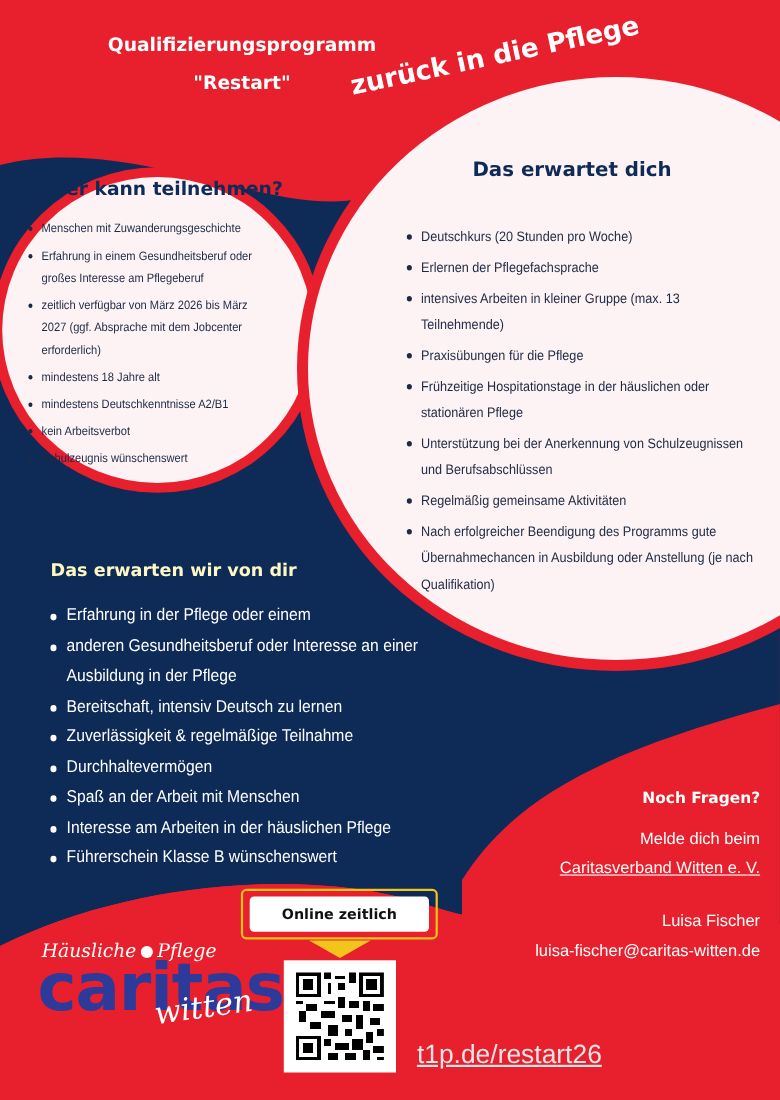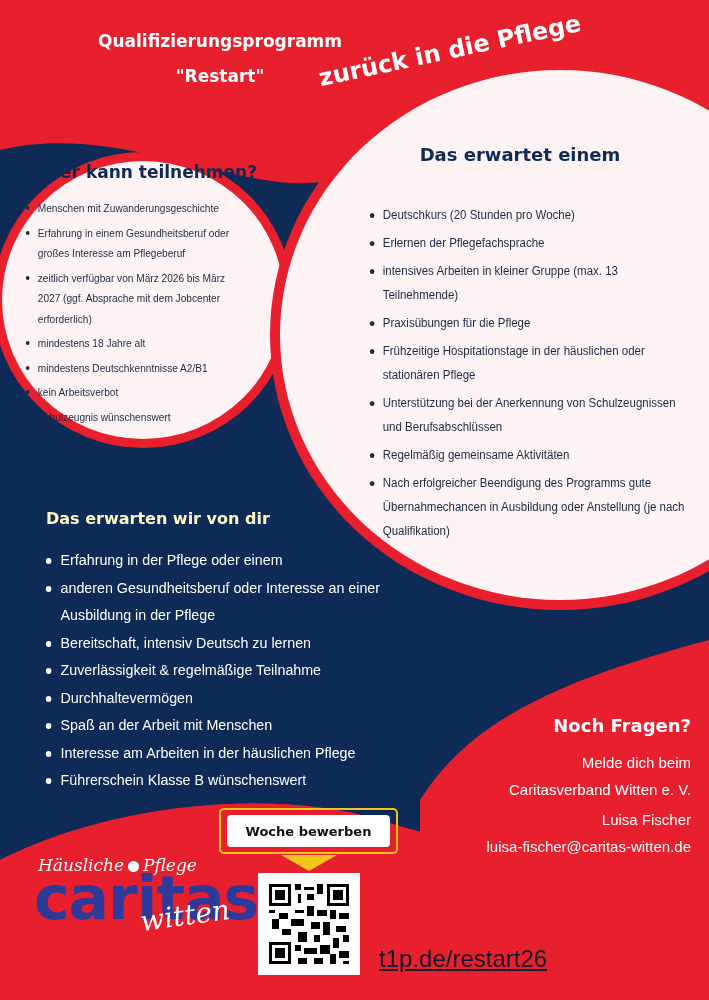--- a/index.html
+++ b/index.html
@@ -77,24 +77,24 @@
     width: 6px; height: 6px; border-radius: 50%; background: #ffffff;
   }
 
   .contact {
     position: absolute; right: 18px; top: 711px; width: 290px;
     text-align: right; color: #ffffff;
     font-family: "Liberation Sans", sans-serif;
   }
   .contact-title {
     font-family: "DejaVu Sans", sans-serif; font-weight: bold;
-    font-size: 18px; line-height: 30px; margin-bottom: 8px;
+    font-size: 14px; line-height: 30px; margin-bottom: 8px;
   }
   .contact-line { font-size: 15px; line-height: 27px; margin-bottom: 0; }
-  .contact-line.gap { margin-bottom: 3px; }
+  .contact-line.gap { margin-bottom: 21px; text-decoration: underline; }
 
   .apply-btn {
     position: absolute; left: 219px; top: 808px; width: 179px; height: 46px;
     border: 2px solid #f2c41c; border-radius: 5px; background: transparent;
     display: flex; align-items: center; justify-content: center;
   }
   .apply-inner {
     width: 163px; height: 32px; background: #ffffff; border-radius: 4px;
     display: flex; align-items: center; justify-content: center;
     font-family: "DejaVu Sans", sans-serif; font-weight: bold;
@@ -106,21 +106,21 @@
     border-top: 16px solid #f2c41c;
   }
   .qr {
     position: absolute; left: 258px; top: 873px; width: 102px; height: 102px;
     background: #ffffff; padding: 11px;
   }
   .qr svg { width: 80px; height: 80px; display: block; }
 
   .short-link {
     position: absolute; left: 379px; top: 945px;
-    color: #0f172a; font-family: "Liberation Sans", sans-serif;
+    color: #e5e5e5; font-family: "Liberation Sans", sans-serif;
     font-size: 24px; text-decoration: underline; cursor: pointer;
   }
 
   .logo { position: absolute; left: 32px; top: 855px; width: 205px; height: 100px; }
   .logo-top {
     position: absolute; left: 6px; top: 0;
     color: #ffffff; font-family: "DejaVu Serif", serif; font-style: italic;
     font-size: 17px; white-space: nowrap;
   }
   .logo-dot {
@@ -166,21 +166,21 @@
 <ul class="who-list">
   <li>Menschen mit Zuwanderungsgeschichte</li>
   <li>Erfahrung in einem Gesundheitsberuf oder großes Interesse am Pflegeberuf</li>
   <li>zeitlich verfügbar von März 2026 bis März 2027 (ggf. Absprache mit dem Jobcenter erforderlich)</li>
   <li>mindestens 18 Jahre alt</li>
   <li>mindestens Deutschkenntnisse A2/B1</li>
   <li>kein Arbeitsverbot</li>
   <li>Schulzeugnis wünschenswert</li>
 </ul>
 
-<div class="sec-title expect-title">Das erwartet einem</div>
+<div class="sec-title expect-title">Das erwartet dich</div>
 <ul class="expect-list">
   <li>Deutschkurs (20 Stunden pro Woche)</li>
   <li>Erlernen der Pflegefachsprache</li>
   <li>intensives Arbeiten in kleiner Gruppe (max. 13 Teilnehmende)</li>
   <li>Praxisübungen für die Pflege</li>
   <li>Frühzeitige Hospitationstage in der häuslichen oder stationären Pflege</li>
   <li>Unterstützung bei der Anerkennung von Schulzeugnissen und Berufsabschlüssen</li>
   <li>Regelmäßig gemeinsame Aktivitäten</li>
   <li>Nach erfolgreicher Beendigung des Programms gute Übernahmechancen in Ausbildung oder Anstellung (je nach Qualifikation)</li>
 </ul>
@@ -199,21 +199,21 @@
 
 <div class="contact">
   <div class="contact-title">Noch Fragen?</div>
   <div class="contact-line">Melde dich beim</div>
   <div class="contact-line gap">Caritasverband Witten e. V.</div>
   <div class="contact-line">Luisa Fischer</div>
   <div class="contact-line">luisa-fischer@caritas-witten.de</div>
 </div>
 
 <div class="apply-btn">
-  <div class="apply-inner">Woche bewerben</div>
+  <div class="apply-inner">Online zeitlich</div>
 </div>
 <div class="apply-arrow"></div>
 <div class="qr">
   <svg viewBox="0 0 25 25" xmlns="http://www.w3.org/2000/svg" shape-rendering="crispEdges">
     <rect x="0" y="0" width="7" height="7" fill="#000"></rect>
       <rect x="1" y="1" width="5" height="5" fill="#fff"></rect>
       <rect x="2" y="2" width="3" height="3" fill="#000"></rect>
     <rect x="18" y="0" width="7" height="7" fill="#000"></rect>
       <rect x="19" y="1" width="5" height="5" fill="#fff"></rect>
       <rect x="20" y="2" width="3" height="3" fill="#000"></rect>

